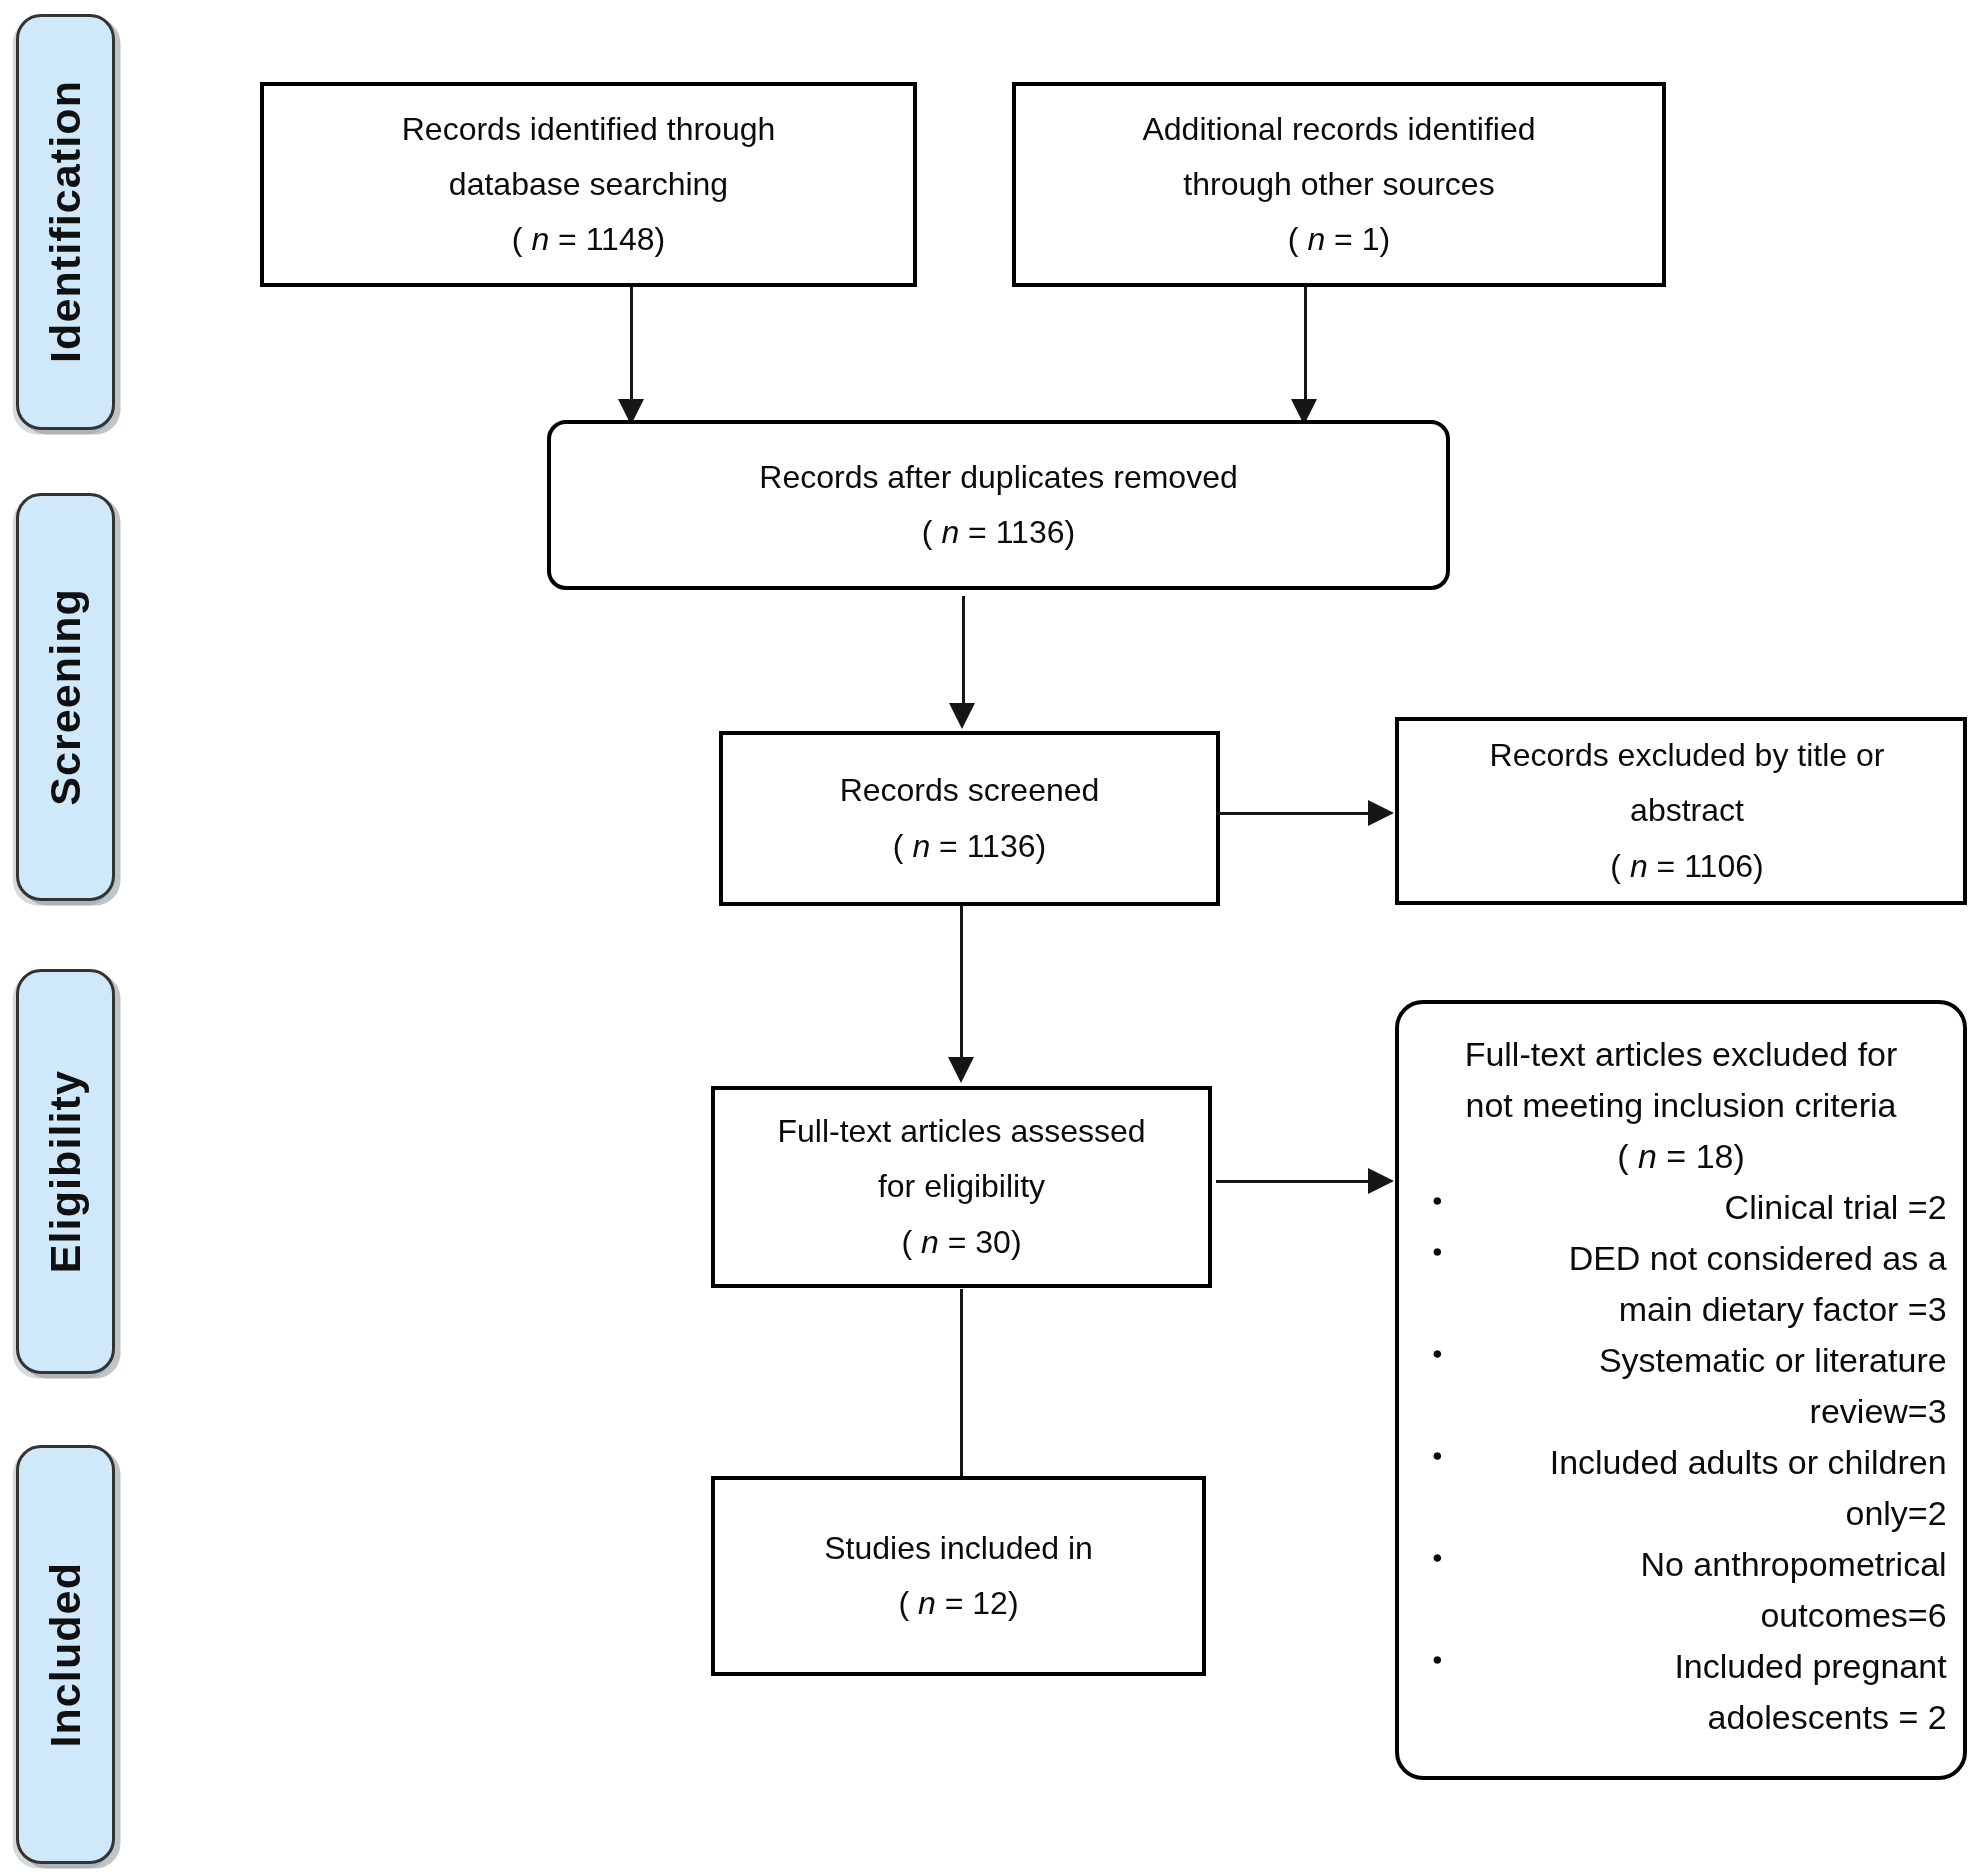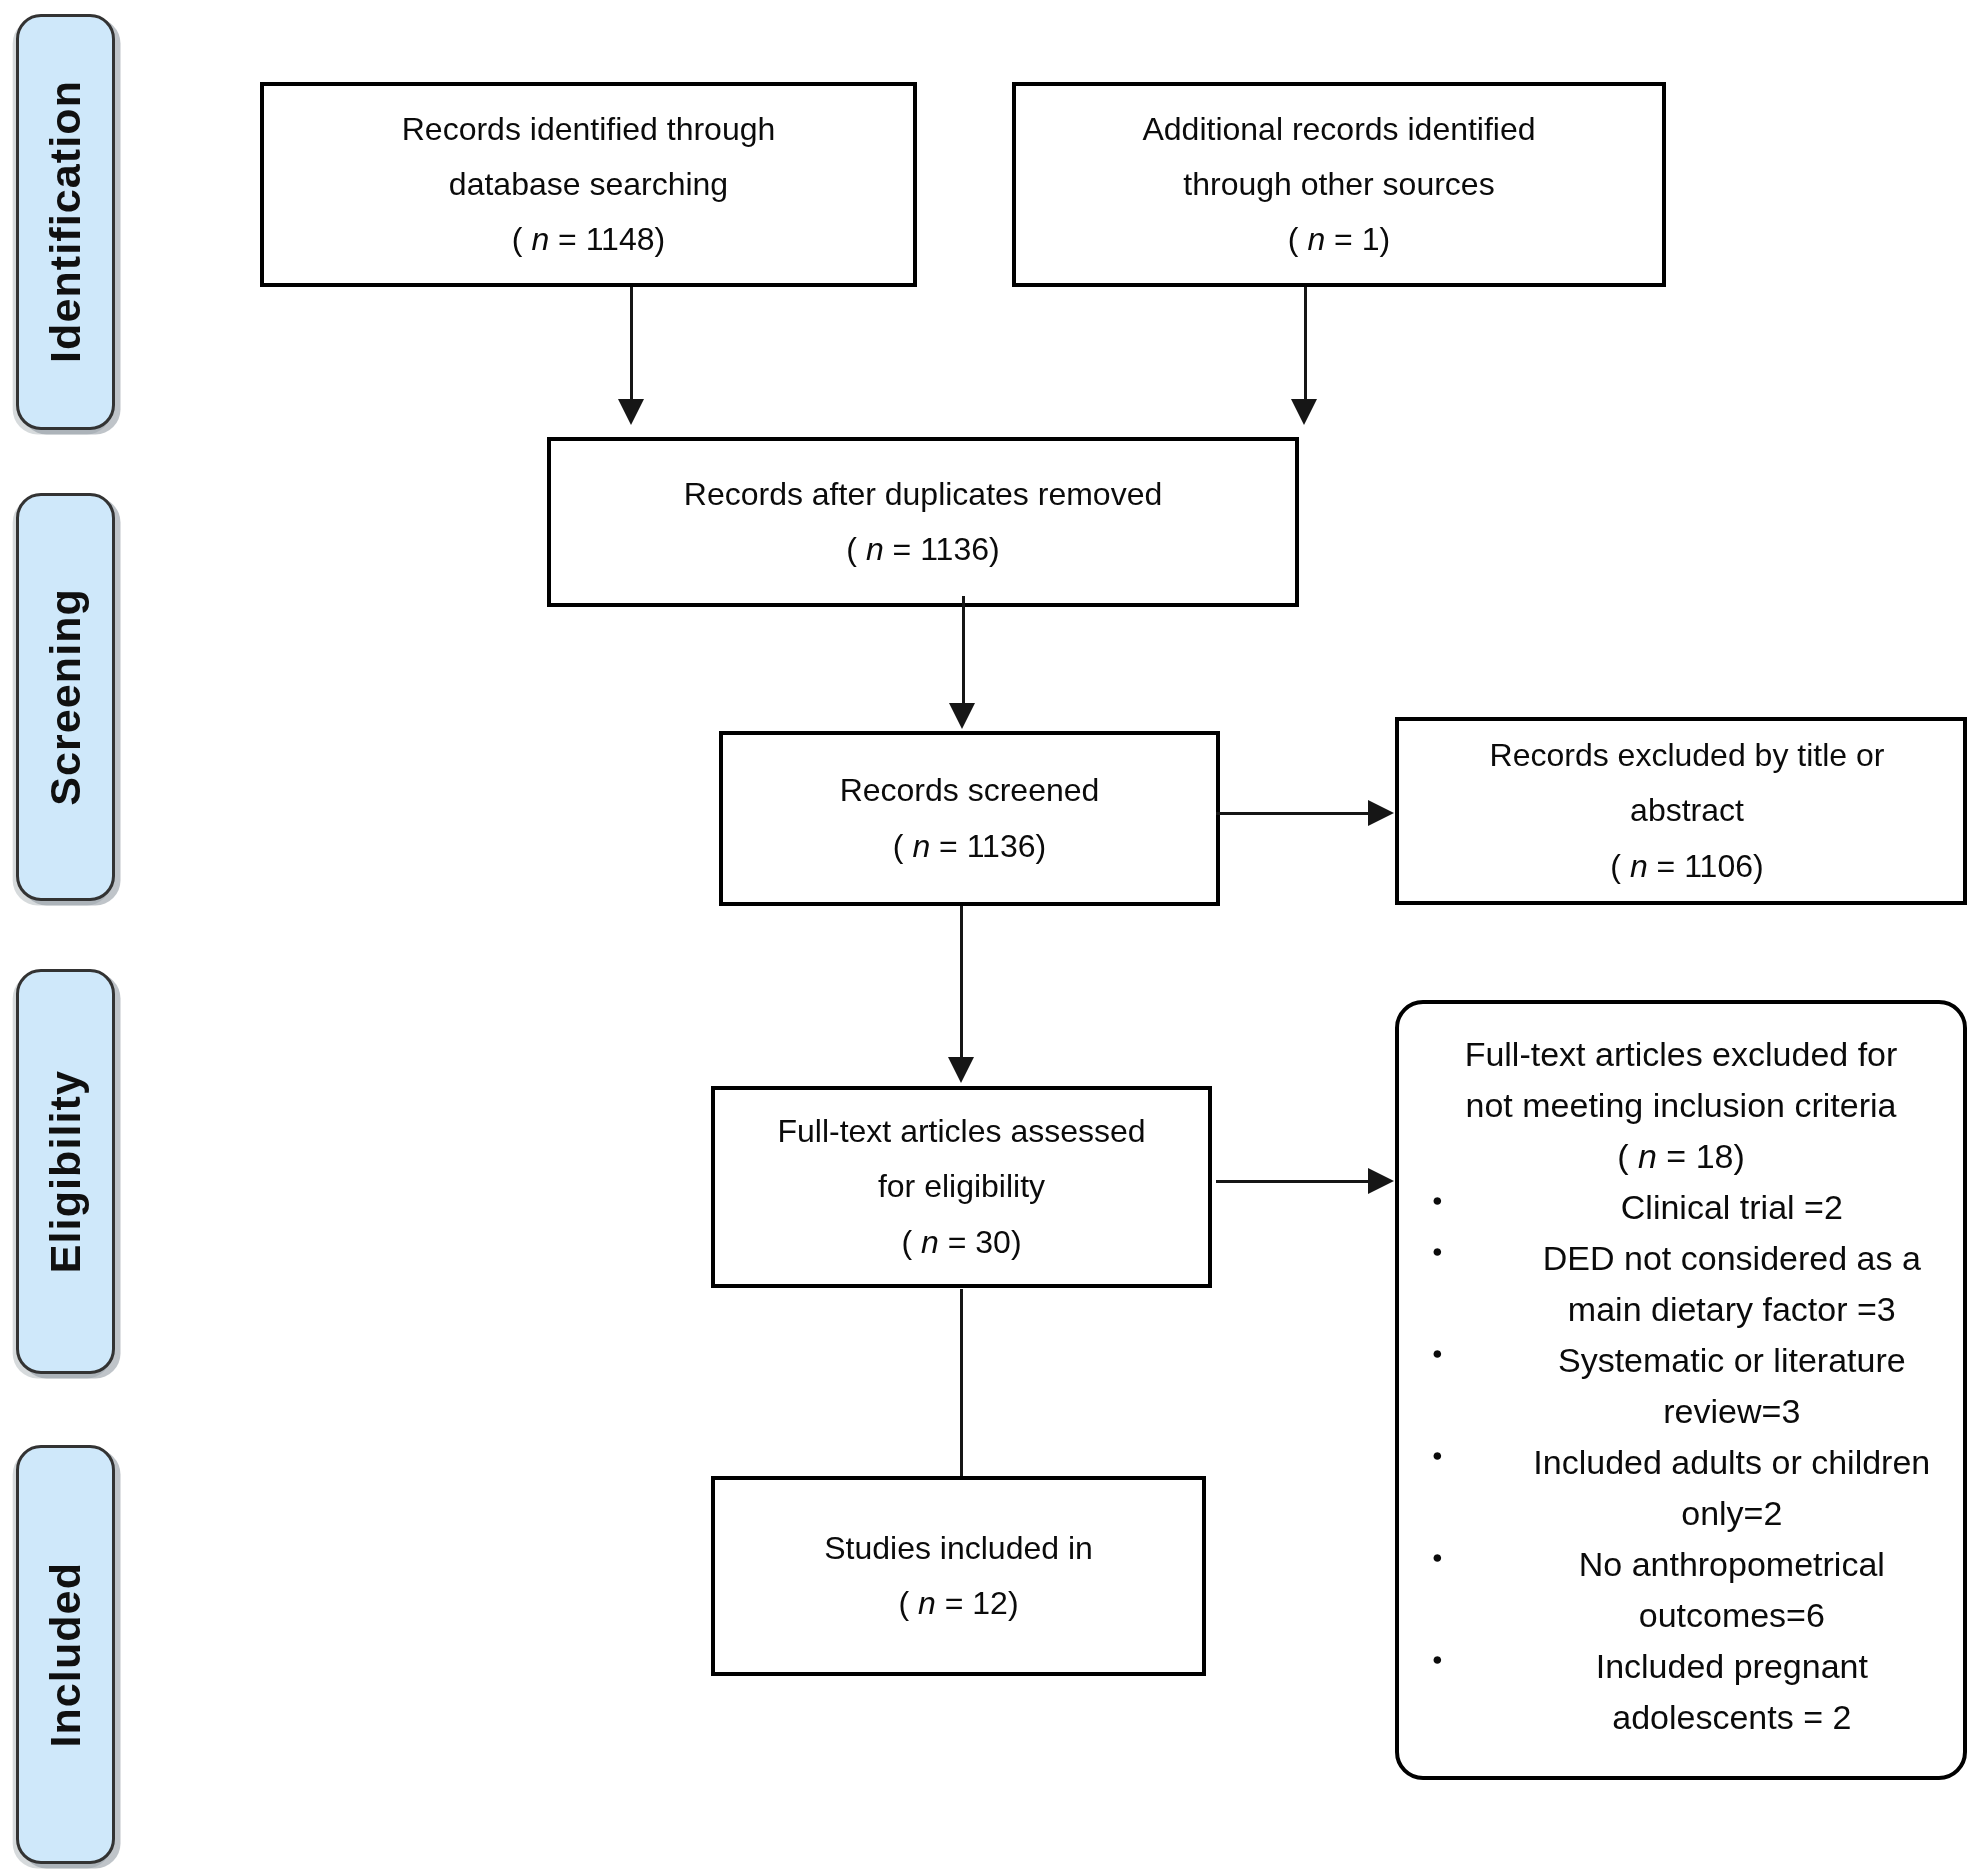--- a/index.html
+++ b/index.html
@@ -53,37 +53,37 @@
     display:flex;flex-direction:column;
     align-items:center;justify-content:center;
     text-align:center;
     font-size:32px;line-height:1.72;
   }
   .fbox .bl{white-space:nowrap;}
   .nvar{font-style:italic;}
 
   #box-identified{left:260px;top:82px;width:657px;height:205px;}
   #box-additional{left:1012px;top:82px;width:654px;height:205px;}
-  #box-deduped{left:547px;top:437px;width:752px;height:170px;}
+  #box-deduped{left:547px;top:420px;width:903px;height:170px;border-radius:19px;}
   #box-screened{left:711px;top:731px;width:501px;height:175px;margin-left:8px;}
   #box-excluded-title{left:1395px;top:717px;width:572px;height:188px;padding-left:12px;}
   #box-fulltext{left:711px;top:1086px;width:501px;height:202px;}
   #box-included-qual{left:711px;top:1476px;width:495px;height:200px;}
 
   #box-fulltext-excluded{
     left:1395px;top:1000px;width:572px;height:780px;
     justify-content:flex-start;
     font-size:34px;line-height:1.5;
     padding-top:24.6px;
     border-radius:28px;
   }
   #box-fulltext-excluded .reasons{
     list-style:none;margin:0;padding:0;
     width:100%;
-    text-align:center;
+    text-align:right;
     box-sizing:border-box;
   }
   #box-fulltext-excluded .reasons li{
     position:relative;
     padding-left:118px;
     padding-right:16.4px;
     box-sizing:border-box;
   }
   #box-fulltext-excluded .reasons li::before{
     content:"\25CF";

